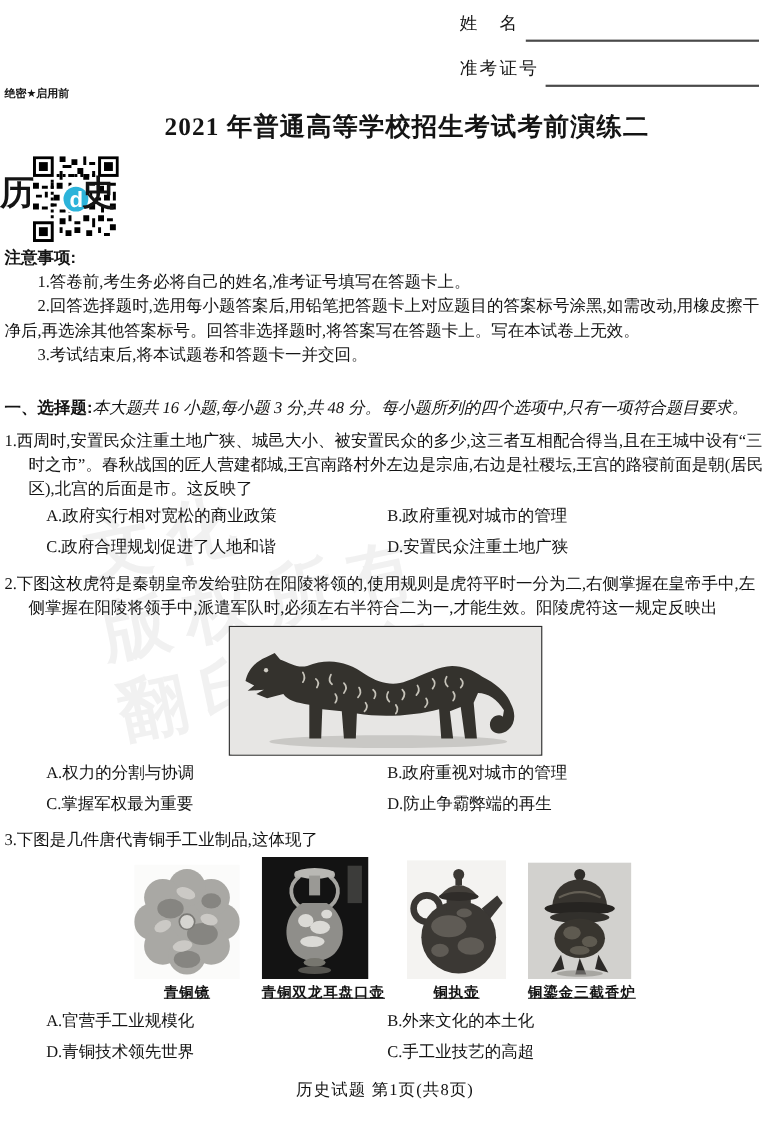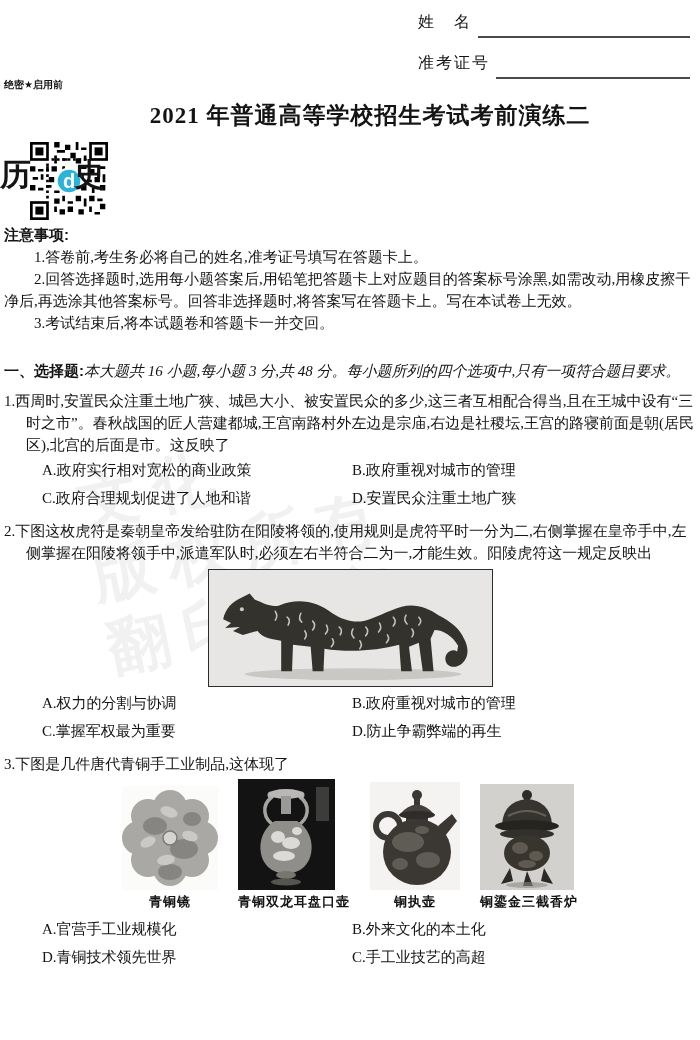--- a/index.html
+++ b/index.html
@@ -25,21 +25,21 @@
   .sec-head{margin:26px 0 0 0;line-height:22px;}
   .sec-head b{font-family:"Liberation Sans","DejaVu Sans",sans-serif;font-weight:bold;text-align:center;}
   .sec-head i{font-style:italic;}
   .question{margin-top:8px;}
   .stem{margin:2px 0 0 0;line-height:22px;padding-left:22px;text-indent:-22px;}
   .opts{display:grid;grid-template-columns:310px auto;margin-left:38px;line-height:28px;}
   .opt{white-space:nowrap;}
   .tiger-box{width:285px;height:118px;margin:5px auto 2px auto;border:1.5px solid #2c2c2c;
              background:#e7e6e4;box-sizing:border-box;}
   .tiger-box svg{display:block;width:100%;height:100%;}
-  .figrow{display:flex;justify-content:center;align-items:flex-end;gap:20px;margin:4px 0 4px 0;}
+  .figrow{display:flex;justify-content:center;align-items:flex-end;gap:20px;margin:4px 0 4px 0;text-decoration:underline;}
   .fig{text-align:center;}
   .figimg{display:block;}
   .figcap{font-size:13px;font-weight:bold;margin-top:3px;letter-spacing:1px;}
   .footer{text-align:center;font-size:15px;margin-top:10px;letter-spacing:1px;}
   .wm{position:absolute;top:435px;left:90px;transform:rotate(-12deg);opacity:0.055;
       font-weight:bold;font-size:62px;line-height:74px;letter-spacing:14px;pointer-events:none;
       font-family:"Liberation Sans","DejaVu Sans",sans-serif;}
 </style>
 </head>
 <body>
@@ -262,15 +262,16 @@
       </div>
 
       <div class="opts">
         <span class="opt">A.官营手工业规模化</span>
         <span class="opt">B.外来文化的本土化</span>
         <span class="opt">D.青铜技术领先世界</span>
         <span class="opt">C.手工业技艺的高超</span>
       </div>
     </div>
 
+    <div class="footer">历史试题 第1页(共8页)</div>
 
   </div>
 </div>
 
 </body></html>

